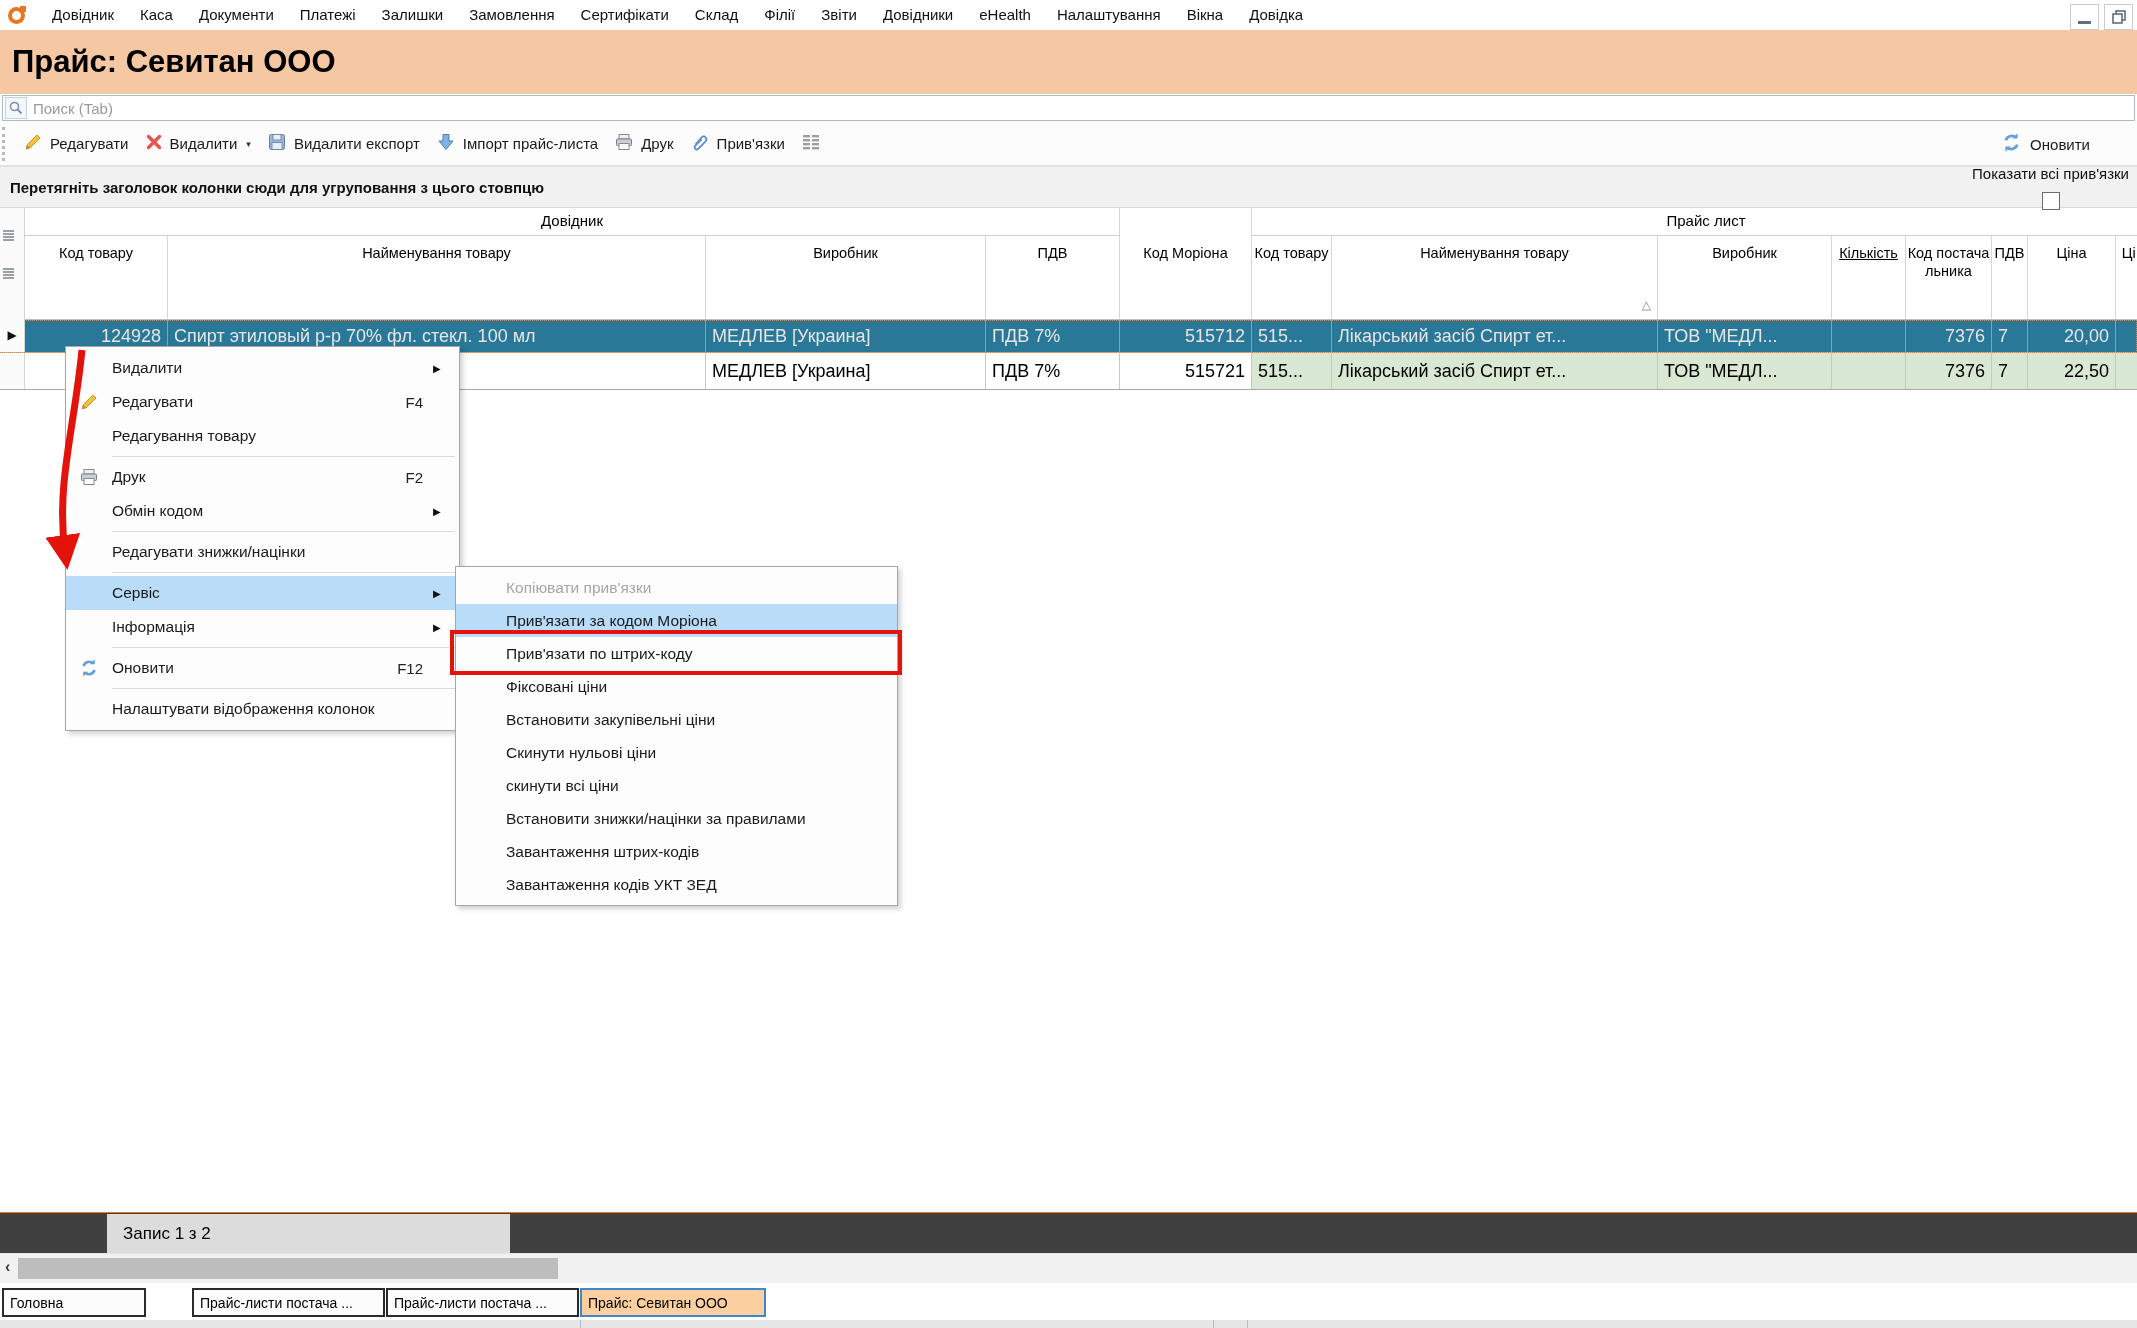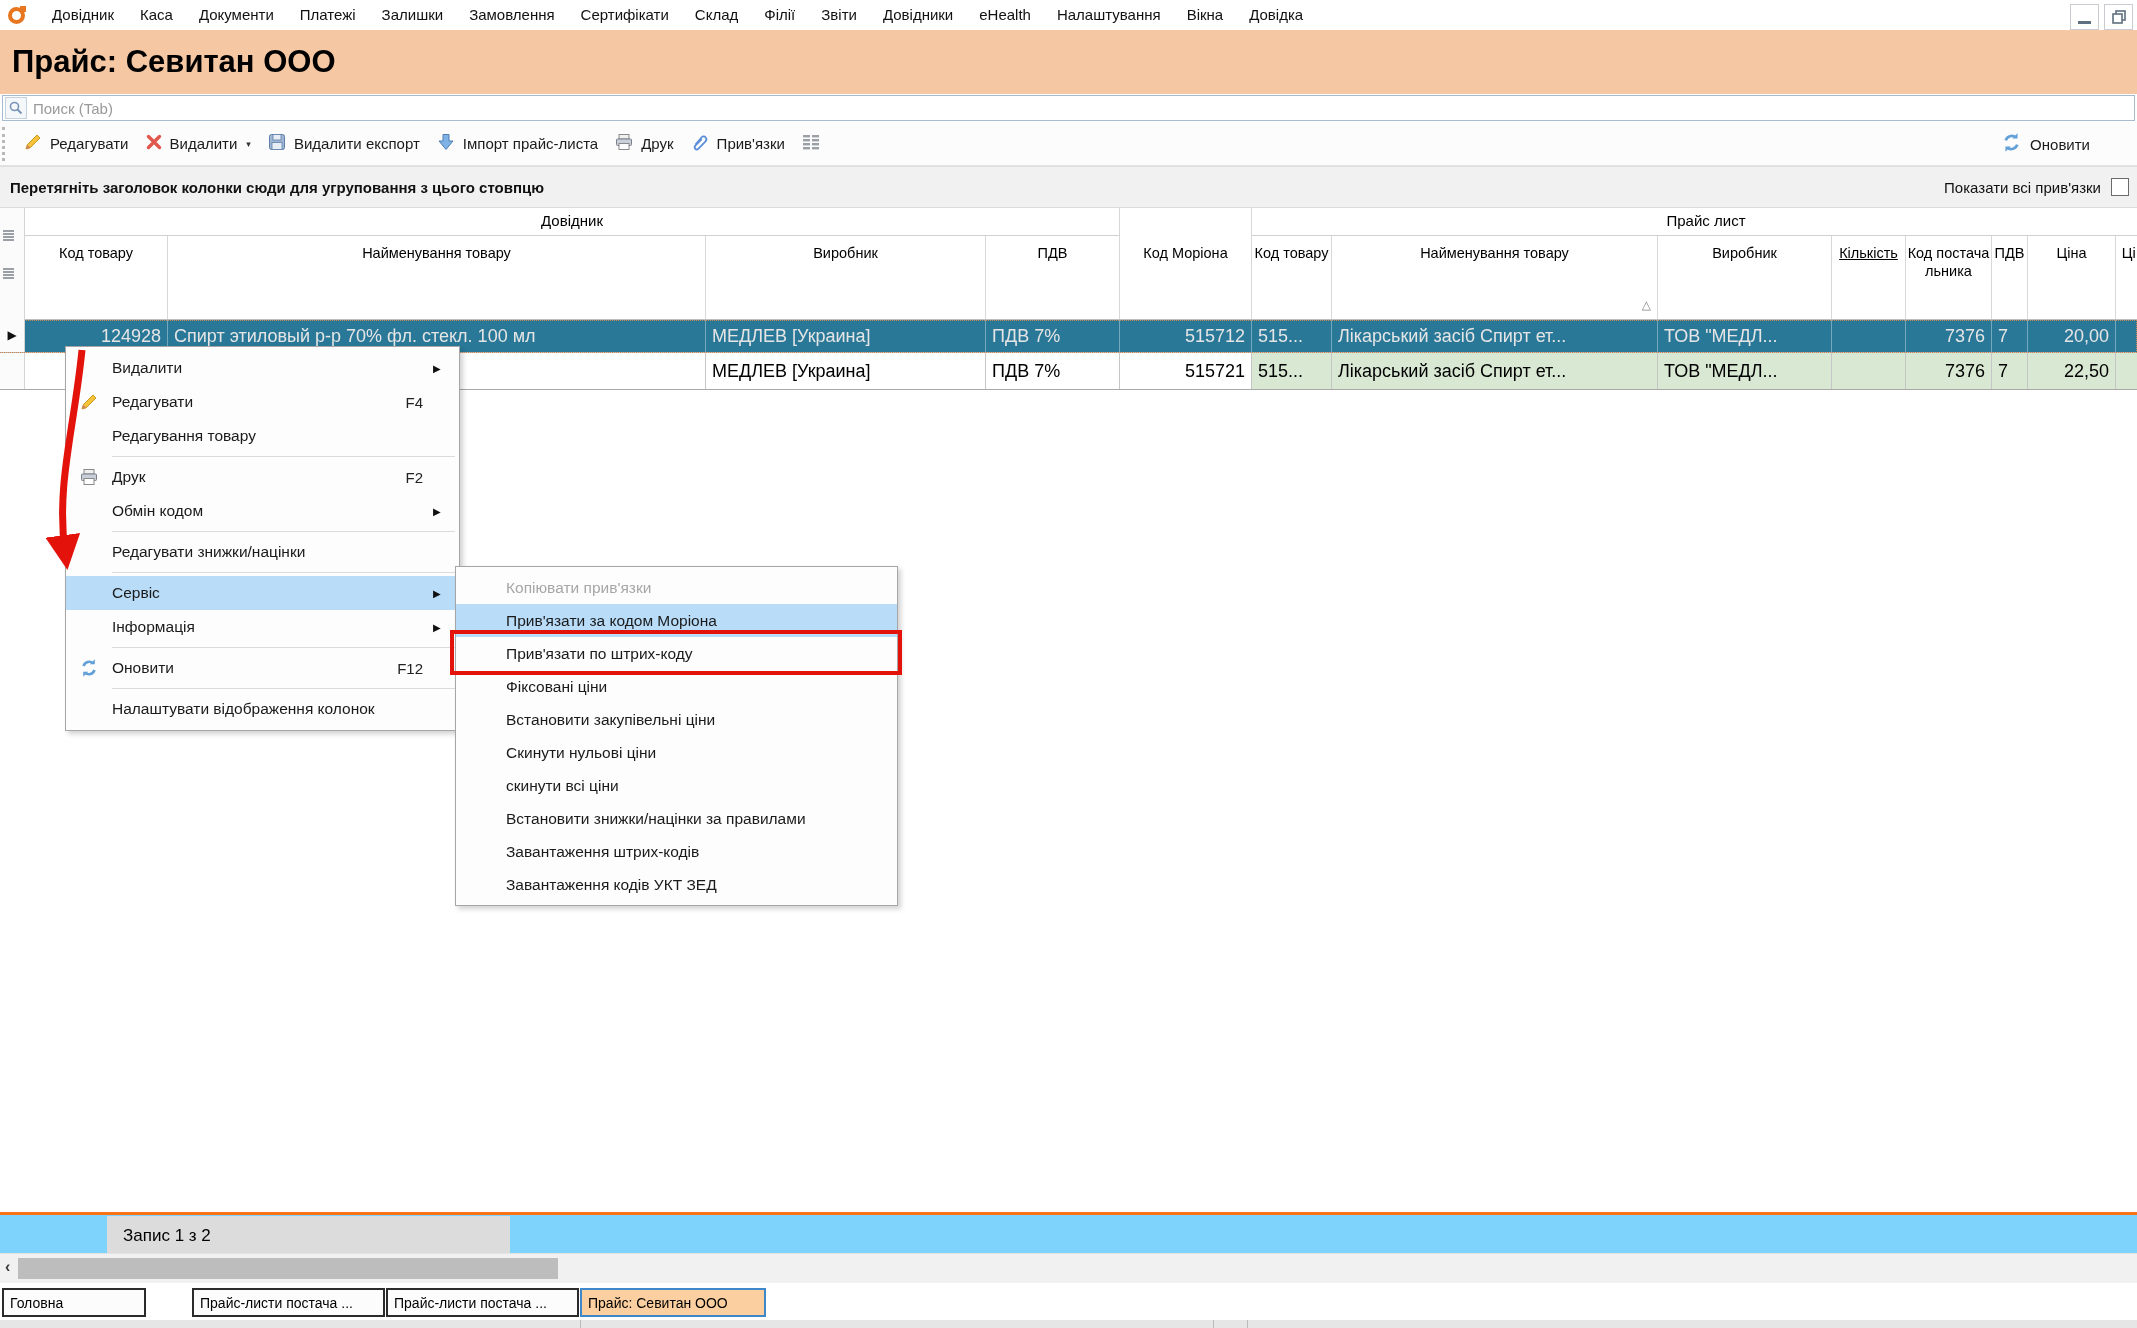--- a/index.html
+++ b/index.html
@@ -27,21 +27,21 @@
   #search-input::placeholder { color:#9A9A9A; }
   #toolbar { position:absolute; left:0; top:122px; width:2137px; height:44px; background:#FCFCFC; border-bottom:1px solid #E2E2E2; display:flex; align-items:center; }
   #tb-grip { width:5px; height:34px; margin-left:2px; border-left:3px dotted #B9B9B9; }
   .tb-btn { display:flex; align-items:center; gap:7px; margin-left:16px; font-size:15px; color:#1A1A1A; cursor:default; }
   .tb-btn .dd { font-size:9px; color:#333; margin-left:2px; }
   #tb-refresh { position:absolute; right:47px; top:0; height:44px; display:flex; align-items:center; gap:8px; font-size:15px; color:#1A1A1A; }
 
   
   #grouppanel { position:absolute; left:0; top:166px; width:2137px; height:42px; background:#F1F1F1; border-top:1px solid #E0E0E0; border-bottom:1px solid #DADADA; display:flex; align-items:center; }
   #group-text { font-size:15px; font-weight:bold; color:#111; margin-left:10px; }
-  #showall { position:absolute; right:8px; display:flex; align-items:center; gap:10px; }
+  #showall { position:absolute; right:8px; display:flex; align-items:center; gap:10px;flex-direction:column; }
   #showall-label { font-size:15px; color:#111; }
   #showall-box { width:18px; height:18px; background:#fff; border:1px solid #6B6B6B; }
 
   
   #grid { position:absolute; left:0; top:208px; width:2137px; }
   .grow { display:flex; }
   .mcol { width:25px; flex:0 0 25px; border-right:1px solid #D4D4D4; position:relative; background:#FBFBFB; }
   .mini-lines { position:absolute; left:3px; width:11px; height:13px; }
   .mini-lines i { display:block; height:2px; background:#9AA0A6; margin-bottom:1px; }
   .gcell { font-size:15px; color:#000; text-align:center; line-height:26px; border-right:1px solid #D8D8D8; }
@@ -75,21 +75,21 @@
   .mi.hl { background:#B9DCF9; }
   .mi.dis { color:#A6A6A6; }
   .msep { height:1px; background:#DCDCDC; margin:3px 4px 3px 46px; }
   #svcmenu { left:455px; top:566px; width:443px; }
   #svcmenu .mi { height:33px; }
   #svcmenu .lb2 { padding-left:50px; font-size:15.5px; }
   #redbox { position:absolute; left:450px; top:630px; width:452px; height:45px; border:4px solid #E3120B; z-index:30; pointer-events:none; }
   #redarrow { position:absolute; left:0; top:0; z-index:40; pointer-events:none; }
 
   
-  #statusbar { position:absolute; left:0; top:1212px; width:2137px; height:49px; background:#7dd3fc; border-top:3px solid #f97316; }
+  #statusbar { position:absolute; left:0; top:1212px; width:2137px; height:49px; background:#404040; border-top:1px solid #f97316; }
   #statusbox { position:absolute; left:107px; top:1px; width:403px; height:39px; background:#DCDCDC; display:flex; align-items:center; }
   #status-text { font-size:17px; color:#000; margin-left:16px; }
   #hscroll { position:absolute; left:0; top:1253px; width:2137px; height:30px; background:#F1F1F1; border-top:1px solid #E3E3E3; }
   #hscroll .larr { position:absolute; left:5px; top:4px; font-size:16px; color:#3A3A3A; font-weight:bold; }
   #hthumb { position:absolute; left:18px; top:4px; width:540px; height:21px; background:#BDBDBD; }
   #tabbar { position:absolute; left:0; top:1283px; width:2137px; height:37px; background:#fff; }
   .tab { position:absolute; top:5px; height:29px; background:#FCFCFC; border:2px solid #2B2B2B; font-size:14px; color:#000; display:flex; align-items:center; padding-left:6px; white-space:nowrap; overflow:hidden; }
   .tab.active { background:#FBCF9F; border:2px solid #3E87C8; }
   #bottomstrip { position:absolute; left:0; top:1320px; width:2137px; height:8px; background:#E6E6E6; }
   .strip-sep { position:absolute; top:0; width:1px; height:8px; background:#BBB; }

